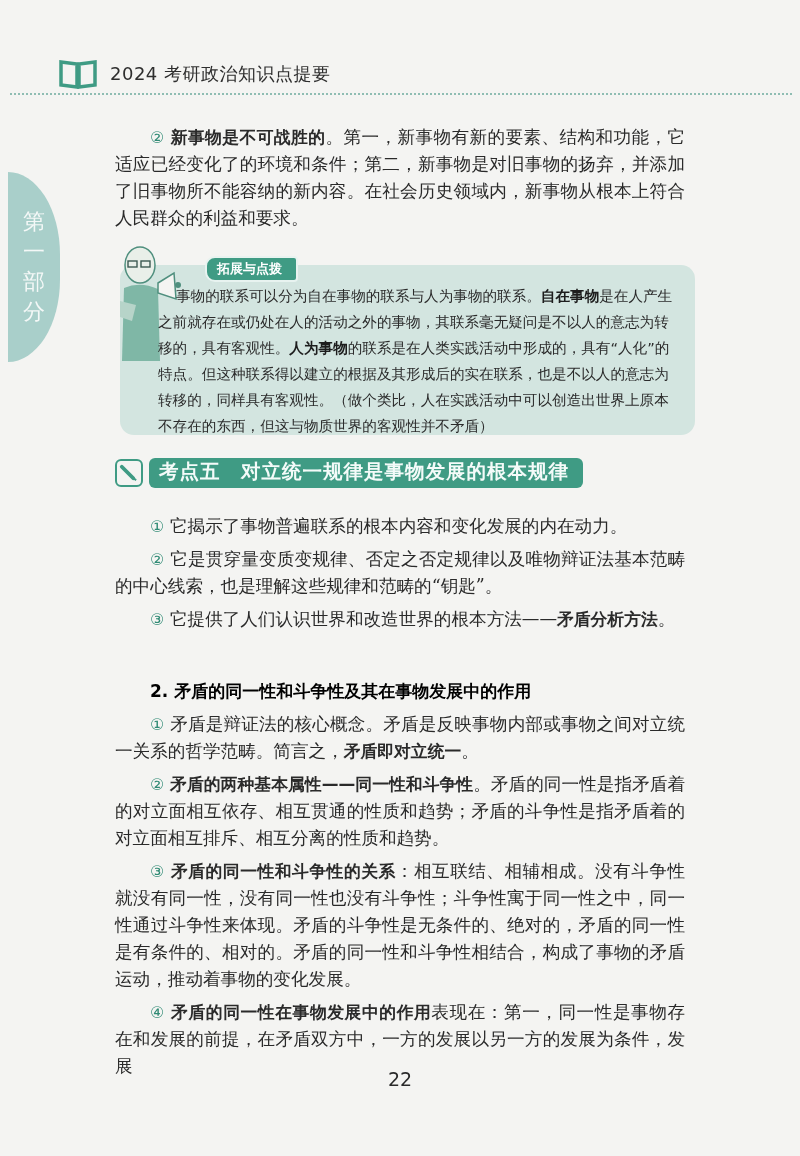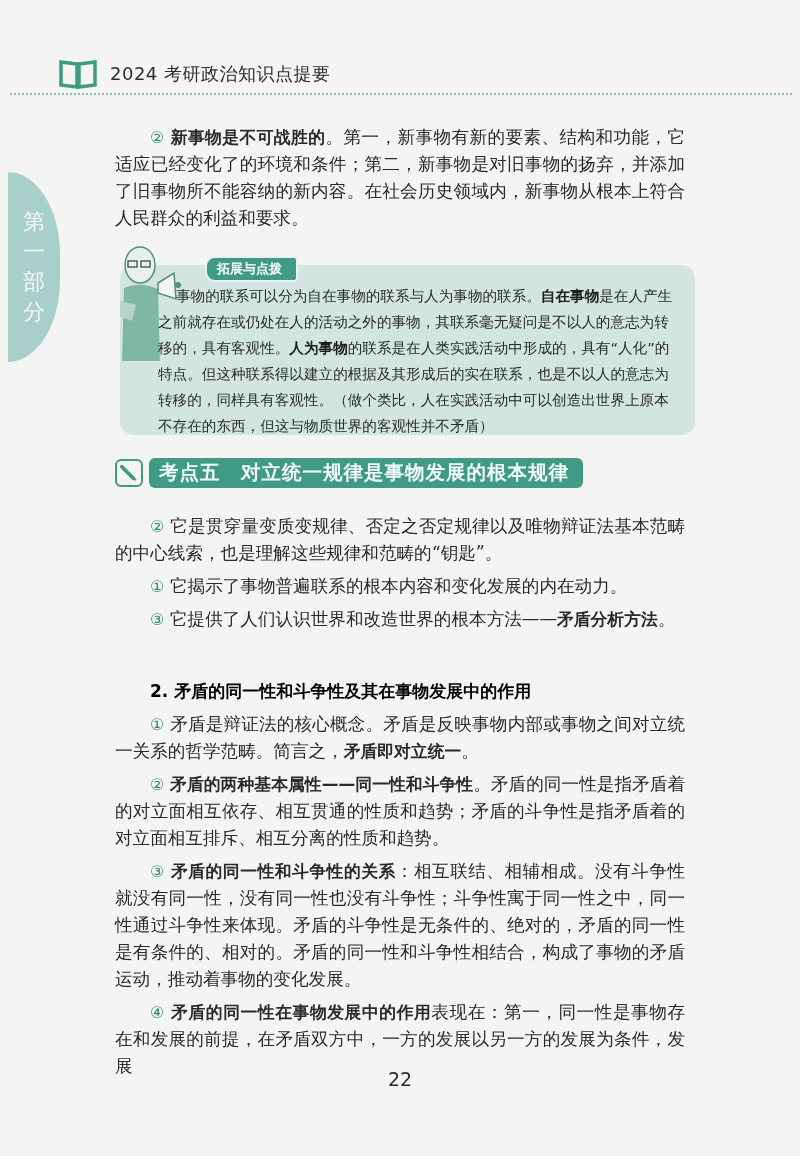--- a/index.html
+++ b/index.html
@@ -41,21 +41,21 @@
   }
   .tip-text { position:absolute; left:158px; top:283px; width:525px; font-family:"DejaVu Sans","Liberation Sans",sans-serif; font-size:14.6px; line-height:26px; color:#2b2b2b; }
   .tip-text .first { padding-left:18px; }
   .tip-text b { font-weight:bold; color:#1d1d1d; }
 
   .section-head { position:absolute; left:115px; top:458px; display:flex; align-items:center; }
   .pencil-box { width:28px; height:28px; border:2.5px solid #3f9b84; border-radius:6px; box-sizing:border-box; margin-right:6px; position:relative; background:#f4f4f2; }
   .section-bar {
     background:#3f9b84; color:#f4fbf9; height:30px; line-height:30px;
     padding:0 14px 0 10px; border-radius:6px; font-size:19.5px; font-weight:bold;
-    font-family:Liberation Serif, serif; letter-spacing:1px;
+    font-family:Liberation Mono, monospace; letter-spacing:1px;
   }
   .sub-head { font-size:17px; font-weight:bold; font-family:"DejaVu Sans","Liberation Sans",sans-serif; line-height:27px; }
   .sub-head.green { color:#000000; }
   .page-num { position:absolute; left:0; right:0; top:1068px; text-align:center; font-family:"DejaVu Sans","Liberation Sans",sans-serif; font-size:19px; color:#2a2a2a; }
 </style>
 </head>
 <body>
 
 <div class="header">
   <svg class="book-icon" viewBox="0 0 40 30">
@@ -96,22 +96,22 @@
   <div class="pencil-box">
     <svg viewBox="0 0 24 24" width="23" height="23" style="position:absolute;left:0;top:0;">
       <path d="M5 6 L17 18" stroke="#3f9b84" stroke-width="4" stroke-linecap="round"></path>
       <path d="M17 18 L20 20" stroke="#3f9b84" stroke-width="2"></path>
     </svg>
   </div>
   <div class="section-bar">考点五　对立统一规律是事物发展的根本规律</div>
 </div>
 
 <div class="content" style="top:507px;">
+  <p class="p indent" style="margin-top:6px;"><span class="num">①</span> <span>它揭示了事物普遍联系的根本内容和变化发展的内在动力。</span></p>
   <p class="p indent" style="margin-top:6px;"><span class="num">②</span> <span>它是贯穿量变质变规律、否定之否定规律以及唯物辩证法基本范畴的中心线索，也是理解这些规律和范畴的“钥匙”。</span></p>
-  <p class="p indent" style="margin-top:6px;"><span class="num">①</span> <span>它揭示了事物普遍联系的根本内容和变化发展的内在动力。</span></p>
   <p class="p indent" style="margin-top:6px;"><span class="num">③</span> <span>它提供了人们认识世界和改造世界的根本方法——</span><span class="b">矛盾分析方法</span><span>。</span></p>
 </div>
 
 <div class="content" style="top:678px;">
   <div class="sub-head green" style="padding-left:35px;">2. 矛盾的同一性和斗争性及其在事物发展中的作用</div>
   <p class="p indent" style="margin-top:6px;"><span class="num">①</span> <span>矛盾是辩证法的核心概念。矛盾是反映事物内部或事物之间对立统一关系的哲学范畴。简言之，</span><span class="b">矛盾即对立统一</span><span>。</span></p>
   <p class="p indent" style="margin-top:6px;"><span class="num">②</span> <span class="b">矛盾的两种基本属性——同一性和斗争性</span><span>。矛盾的同一性是指矛盾着的对立面相互依存、相互贯通的性质和趋势；矛盾的斗争性是指矛盾着的对立面相互排斥、相互分离的性质和趋势。</span></p>
   <p class="p indent" style="margin-top:6px;"><span class="num">③</span> <span class="b">矛盾的同一性和斗争性的关系</span><span>：相互联结、相辅相成。没有斗争性就没有同一性，没有同一性也没有斗争性；斗争性寓于同一性之中，同一性通过斗争性来体现。矛盾的斗争性是无条件的、绝对的，矛盾的同一性是有条件的、相对的。矛盾的同一性和斗争性相结合，构成了事物的矛盾运动，推动着事物的变化发展。</span></p>
   <p class="p indent" style="margin-top:6px;"><span class="num">④</span> <span class="b">矛盾的同一性在事物发展中的作用</span><span>表现在：第一，同一性是事物存在和发展的前提，在矛盾双方中，一方的发展以另一方的发展为条件，发展</span></p>
 </div>

